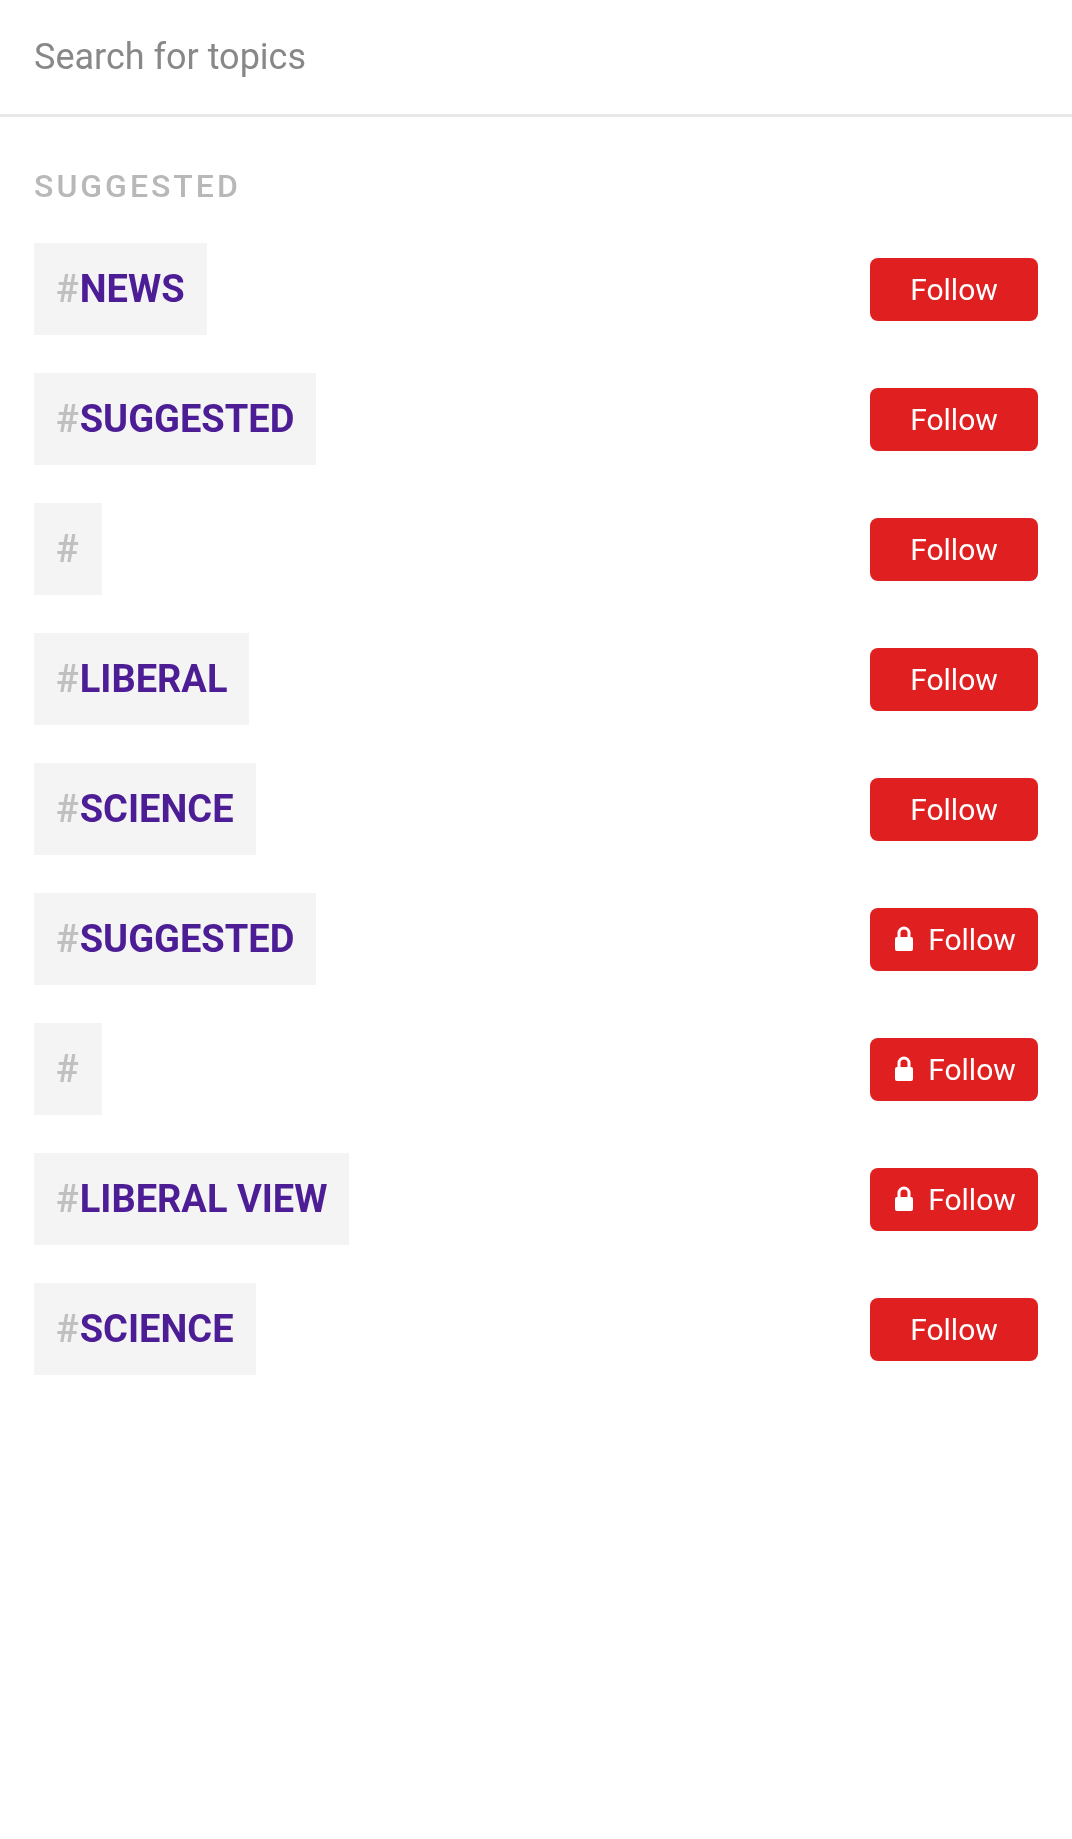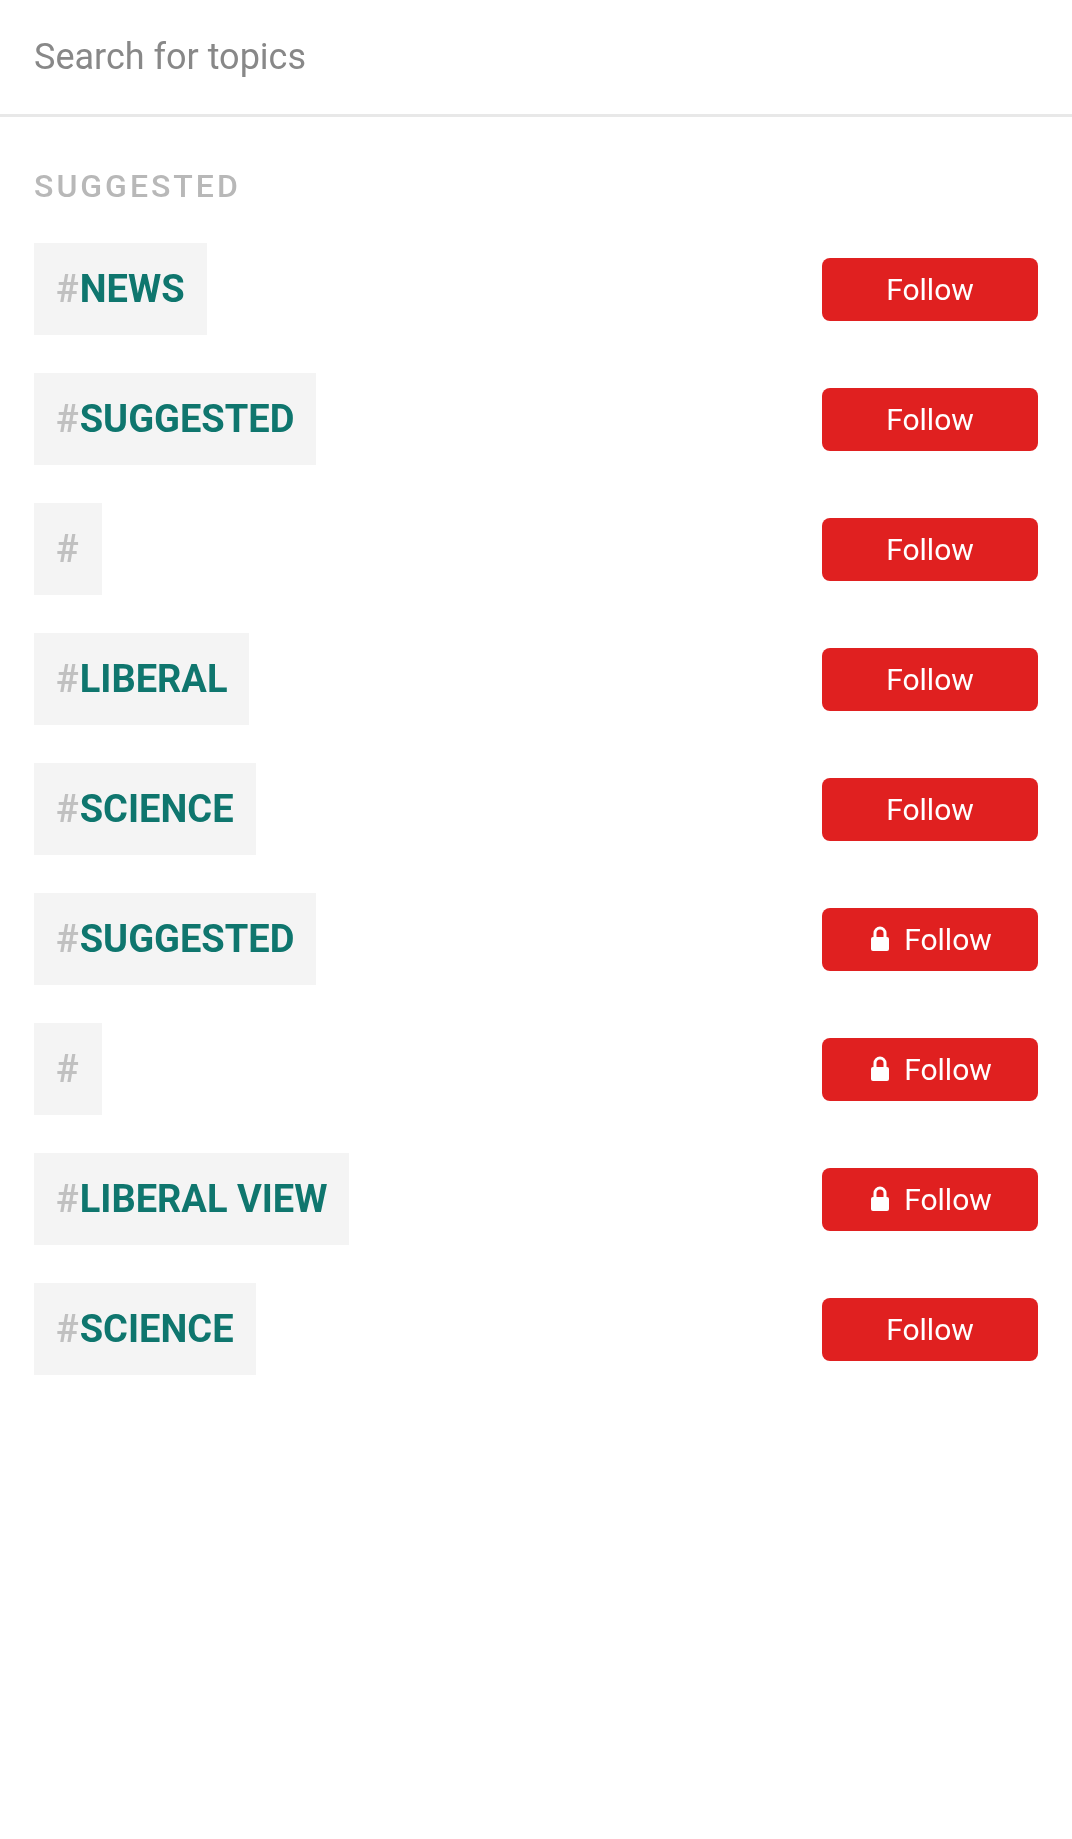--- a/index.html
+++ b/index.html
@@ -59,30 +59,30 @@
     }
     .topic-hash {
       font-size: 38px;
       font-weight: 600;
       color: #c0c0c0;
       margin-right: 1px;
     }
     .topic-name {
       font-size: 38px;
       font-weight: 700;
-      color: #0f766e;
+      color: #4c1d95;
       letter-spacing: 0px;
     }
     .follow-button {
       background: #e02020;
       color: #ffffff;
       border: none;
       border-radius: 8px;
       padding: 14px 0;
-      width: 216px;
+      width: 168px;
       font-size: 30px;
       font-weight: 400;
       cursor: pointer;
       display: inline-flex;
       align-items: center;
       justify-content: center;
       gap: 12px;
       font-family: inherit;
     }
     .lock-icon {

